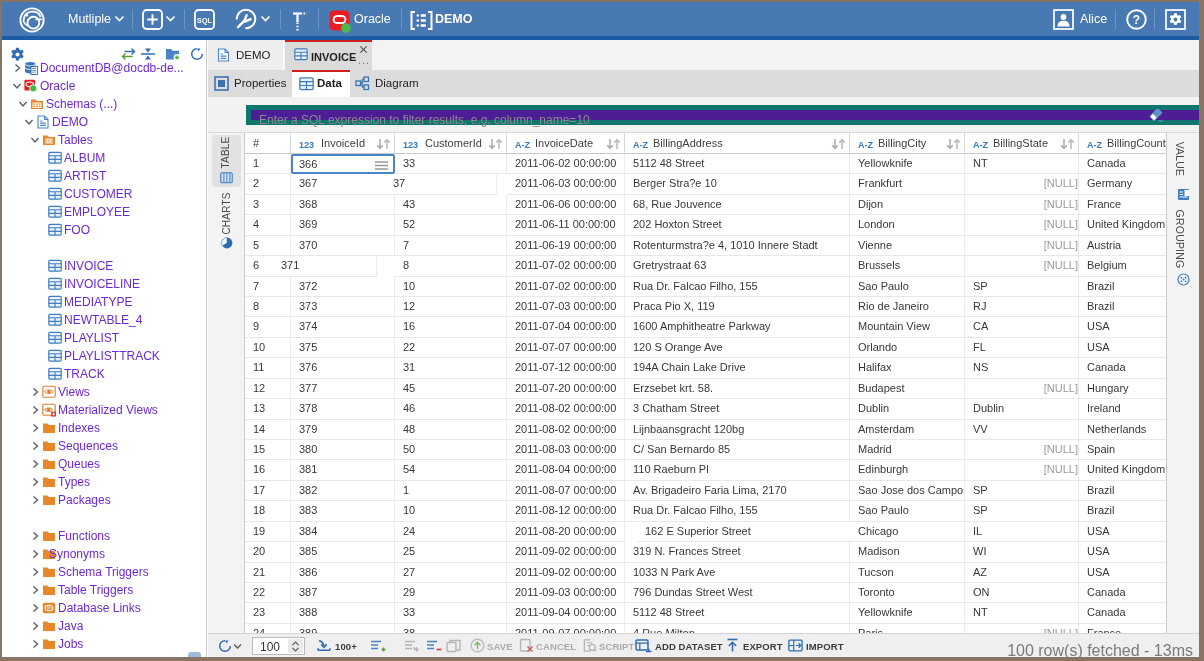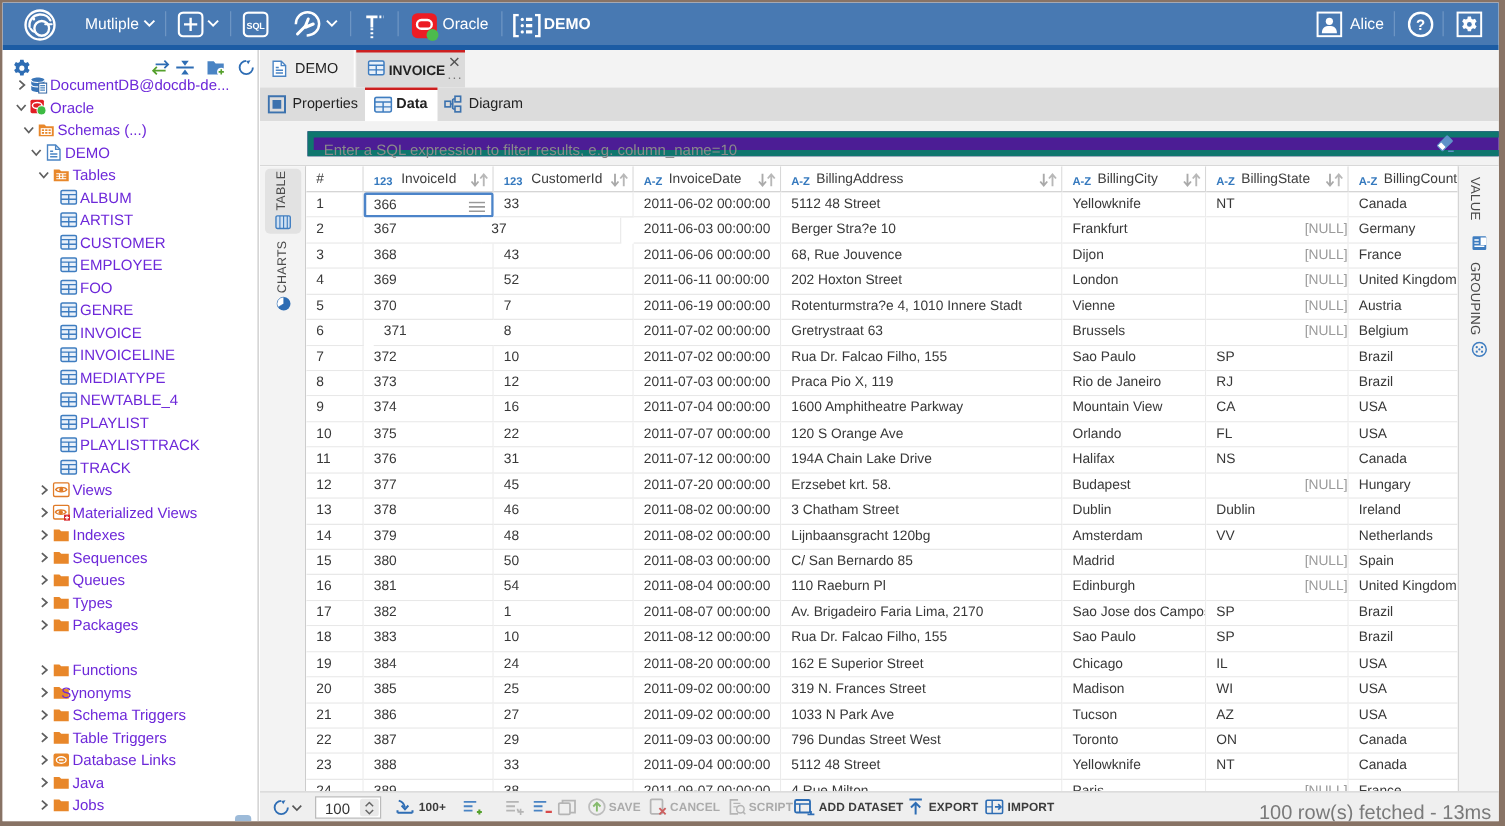--- a/index.html
+++ b/index.html
@@ -233,27 +233,20 @@
         </svg>
         <span class="tlabel" style="left:62px">EMPLOYEE</span>
       </div>
     <div class="trow" style="left:0;top:181px;width:205px">
         <svg class="ticon" style="left:46px" width="14" height="13" viewBox="0 0 14 13">
           <rect x="0.8" y="0.8" width="12.4" height="10.9" rx="1.2" fill="#e9f1fa" stroke="#3f7dc0" stroke-width="1.2"></rect>
           <path d="M0.8 4.2 H13.2 M0.8 7.9 H13.2 M7 4.2 V11.7" stroke="#3f7dc0" stroke-width="1.1"></path>
         </svg>
         <span class="tlabel" style="left:62px">FOO</span>
       </div>
-    <div class="trow" style="left:0;top:199px;width:205px">
-        <svg class="ticon" style="left:46px" width="14" height="13" viewBox="0 0 14 13">
-          <rect x="0.8" y="0.8" width="12.4" height="10.9" rx="1.2" fill="#e9f1fa" stroke="#3f7dc0" stroke-width="1.2"></rect>
-          <path d="M0.8 4.2 H13.2 M0.8 7.9 H13.2 M7 4.2 V11.7" stroke="#3f7dc0" stroke-width="1.1"></path>
-        </svg>
-        <span class="tlabel" style="left:62px">GENRE</span>
-      </div>
     <div class="trow" style="left:0;top:217px;width:205px">
         <svg class="ticon" style="left:46px" width="14" height="13" viewBox="0 0 14 13">
           <rect x="0.8" y="0.8" width="12.4" height="10.9" rx="1.2" fill="#e9f1fa" stroke="#3f7dc0" stroke-width="1.2"></rect>
           <path d="M0.8 4.2 H13.2 M0.8 7.9 H13.2 M7 4.2 V11.7" stroke="#3f7dc0" stroke-width="1.1"></path>
         </svg>
         <span class="tlabel" style="left:62px">INVOICE</span>
       </div>
     <div class="trow" style="left:0;top:235px;width:205px">
         <svg class="ticon" style="left:46px" width="14" height="13" viewBox="0 0 14 13">
           <rect x="0.8" y="0.8" width="12.4" height="10.9" rx="1.2" fill="#e9f1fa" stroke="#3f7dc0" stroke-width="1.2"></rect>
@@ -642,21 +635,21 @@
       <div class="cell" style="left:46px;width:104px">370</div>
       <div class="cell" style="left:150px;width:112px">7</div>
       <div class="cell" style="left:262px;width:118px">2011-06-19 00:00:00</div>
       <div class="cell" style="left:380px;width:225px">Rotenturmstra?e 4, 1010 Innere Stadt</div>
       <div class="cell" style="left:605px;width:115px">Vienne</div>
       <div class="cell nul" style="left:720px;width:114px">[NULL]</div>
       <div class="cell" style="left:834px;width:88px">Austria</div>
       </div>
       <div style="position:absolute;left:0;top:123.15px;width:922px;height:20.43px">
       <div class="cell" style="left:0px;width:46px">6</div>
-      <div class="cell" style="left:54px;width:104px">371</div>
+      <div class="cell" style="left:28px;width:104px">371</div>
       <div class="cell" style="left:150px;width:112px">8</div>
       <div class="cell" style="left:262px;width:118px">2011-07-02 00:00:00</div>
       <div class="cell" style="left:380px;width:225px">Gretrystraat 63</div>
       <div class="cell" style="left:605px;width:115px">Brussels</div>
       <div class="cell nul" style="left:720px;width:114px">[NULL]</div>
       <div class="cell" style="left:834px;width:88px">Belgium</div>
       </div>
       <div style="position:absolute;left:0;top:143.58px;width:922px;height:20.43px">
       <div class="cell" style="left:0px;width:46px">7</div>
       <div class="cell" style="left:46px;width:104px">372</div>
@@ -775,21 +768,21 @@
       <div class="cell" style="left:380px;width:225px">Rua Dr. Falcao Filho, 155</div>
       <div class="cell" style="left:605px;width:115px">Sao Paulo</div>
       <div class="cell" style="left:720px;width:114px">SP</div>
       <div class="cell" style="left:834px;width:88px">Brazil</div>
       </div>
       <div style="position:absolute;left:0;top:388.74px;width:922px;height:20.43px">
       <div class="cell" style="left:0px;width:46px">19</div>
       <div class="cell" style="left:46px;width:104px">384</div>
       <div class="cell" style="left:150px;width:112px">24</div>
       <div class="cell" style="left:262px;width:118px">2011-08-20 00:00:00</div>
-      <div class="cell" style="left:380px;width:225px">162 E Superior Street</div>
+      <div class="cell" style="left:392px;width:225px">162 E Superior Street</div>
       <div class="cell" style="left:605px;width:115px">Chicago</div>
       <div class="cell" style="left:720px;width:114px">IL</div>
       <div class="cell" style="left:834px;width:88px">USA</div>
       </div>
       <div style="position:absolute;left:0;top:409.17px;width:922px;height:20.43px">
       <div class="cell" style="left:0px;width:46px">20</div>
       <div class="cell" style="left:46px;width:104px">385</div>
       <div class="cell" style="left:150px;width:112px">25</div>
       <div class="cell" style="left:262px;width:118px">2011-09-02 00:00:00</div>
       <div class="cell" style="left:380px;width:225px">319 N. Frances Street</div>

